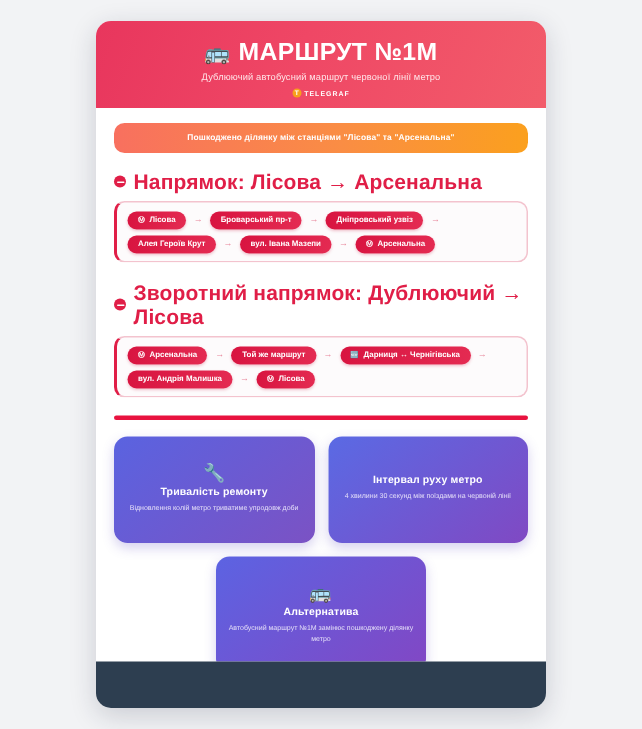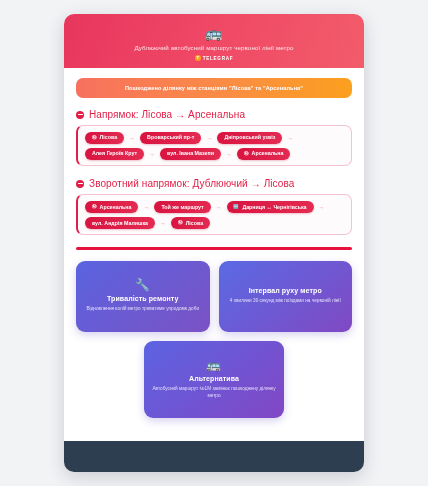--- a/index.html
+++ b/index.html
@@ -63,21 +63,21 @@
     display:flex;align-items:center;gap:5px;margin:0 0 5px 0;
   }
   .sec-bullet{
     width:8px;height:8px;border-radius:50%;
     background:#e01e47;flex:0 0 auto;position:relative;
   }
   .sec-bullet::after{
     content:"";position:absolute;left:1.5px;top:3.4px;
     width:5px;height:1.2px;background:#fff;border-radius:1px;
   }
-  .sec-title{color:#e01e47;font-size:10px;font-weight:normal;letter-spacing:.1px;}
+  .sec-title{color:#e01e47;font-size:14px;font-weight:bold;letter-spacing:.1px;}
 
   .route-box{
     border:1px solid #f3c3ce;
     border-left:2px solid #e01e47;
     border-radius:7px;
     background:#fdfbfc;
     padding:6px 7px 5px;
     margin-bottom:12px;
   }
   .chips{display:flex;flex-wrap:wrap;align-items:center;gap:4px 4px;}
@@ -124,20 +124,21 @@
   }
 </style>
 </head>
 <body>
 
 <div class="page">
 
   <div class="hdr">
     <div class="hdr-title">
       <span class="bus-glyph">🚌</span>
+      <span>МАРШРУТ №1М</span>
     </div>
     <div class="hdr-sub">Дублюючий автобусний маршрут червоної лінії метро</div>
     <div class="brand">
       <span class="brand-dot">T</span>
       <span class="brand-txt">TELEGRAF</span>
     </div>
   </div>
 
   <div class="body">
 

